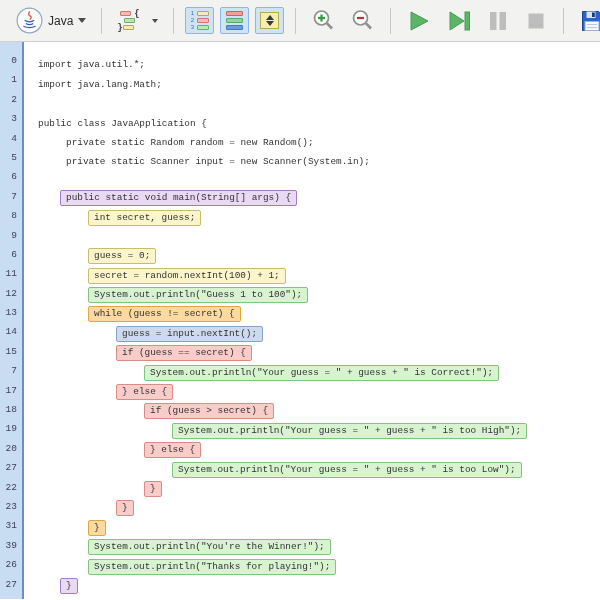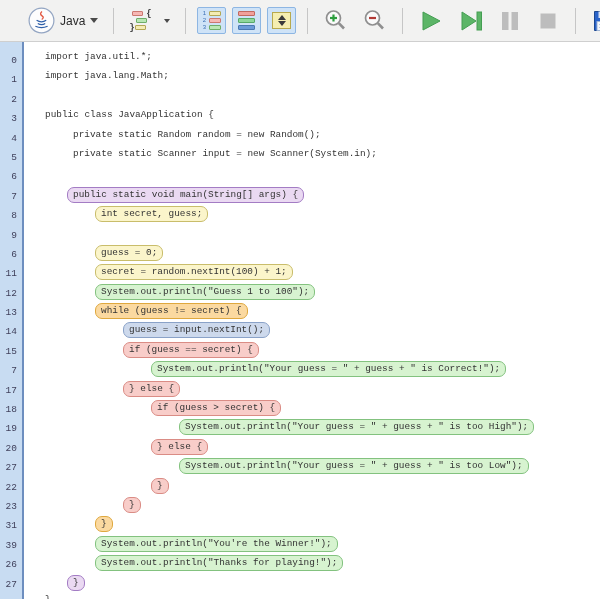--- a/index.html
+++ b/index.html
@@ -1,21 +1,21 @@
 <!DOCTYPE html>
 <html style="--purple-bg: #ead9f2; --purple-border: #a37cc4; --yellow-bg: #fbf5cb; --yellow-border: #c9bd6b; --green-bg: #d7f3d0; --green-border: #83c27f; --orange-bg: #fbd9a0; --orange-border: #dfa83e; --blue-bg: #cdd9ec; --blue-border: #8aa2c8; --pink-bg: #f8cdc9; --pink-border: #da8c85; --toggle-bg: #cfe3f7; --toggle-border: #8db6e3; --gutter-bg: #c8dcf2; --gutter-border: #6d8ebf;"><head>
 <meta charset="utf-8">
 <style>
   * { margin:0; padding:0; box-sizing:border-box; }
   body { font-family:"Liberation Sans", sans-serif; background:#fff; }
   .app { position:relative; width:600px; height:600px; overflow:hidden; background:#fff; }
 
   
   .toolbar { height:42px; background:#f2f2f1; border-bottom:1px solid #cfcfcf;
-             display:flex; align-items:center; padding:0 24px; gap:6px; }
+             display:flex; align-items:center; padding:0 12px; gap:6px; }
   .tb-sep { width:1px; height:26px; background:#c6c6c6; margin:0 5px; flex:0 0 auto; }
   .tb-btn { display:flex; align-items:center; gap:5px; padding:2px 3px; border:1px solid transparent;
             border-radius:3px; cursor:default; flex:0 0 auto; }
   .lang-label { font-size:12px; color:#2b2b2b; }
   .caret { width:0; height:0; border-left:4px solid transparent; border-right:4px solid transparent;
            border-top:5px solid #4a4a4a; display:inline-block; }
   .caret.small { border-left-width:3px; border-right-width:3px; border-top-width:4px; }
 
   .logo-circle { width:27px; height:27px; }
 
@@ -49,23 +49,23 @@
   .arr.up   { border-bottom:5px solid #3a3a3a; }
   .arr.down { border-top:5px solid #3a3a3a; }
 
   
   .editor { display:flex; height:557px; background:#fff; }
   .gutter { width:24px; flex:0 0 auto; background:var(--gutter-bg); border-right:2px solid var(--gutter-border);
             padding-top:9px; }
   .gutter-num { height:19.4px; line-height:19.4px; text-align:right; padding-right:5px;
                 font:9.5px/19.4px "Liberation Mono", monospace; color:#3f3f5a; }
   .code-col { flex:1; padding-top:9px; overflow:hidden; white-space:pre; }
-  .code-row { height:19.4px; display:flex; align-items:flex-start;
-              font:9.4px "Liberation Mono", "DejaVu Sans Mono", monospace; color:#333; white-space:pre;margin-left:7px; }
-  .box { display:inline-block; border:1px solid; border-radius:7px; padding:1px 5px 2px 5px; }
+  .code-row { height:19.4px; display:flex; align-items:flex-end;
+              font:9.4px "Liberation Mono", "DejaVu Sans Mono", monospace; color:#333; white-space:pre; }
+  .box { display:inline-block; border:1px solid; border-radius:2px; padding:1px 5px 2px 5px; }
   .box-purple { background:var(--purple-bg); border-color:var(--purple-border); }
   .box-yellow { background:var(--yellow-bg); border-color:var(--yellow-border); }
   .box-green  { background:var(--green-bg);  border-color:var(--green-border); }
   .box-orange { background:var(--orange-bg); border-color:var(--orange-border); }
   .box-blue   { background:var(--blue-bg);   border-color:var(--blue-border); }
   .box-pink   { background:var(--pink-bg);   border-color:var(--pink-border); }
 </style>
 </head>
 <body>
 

